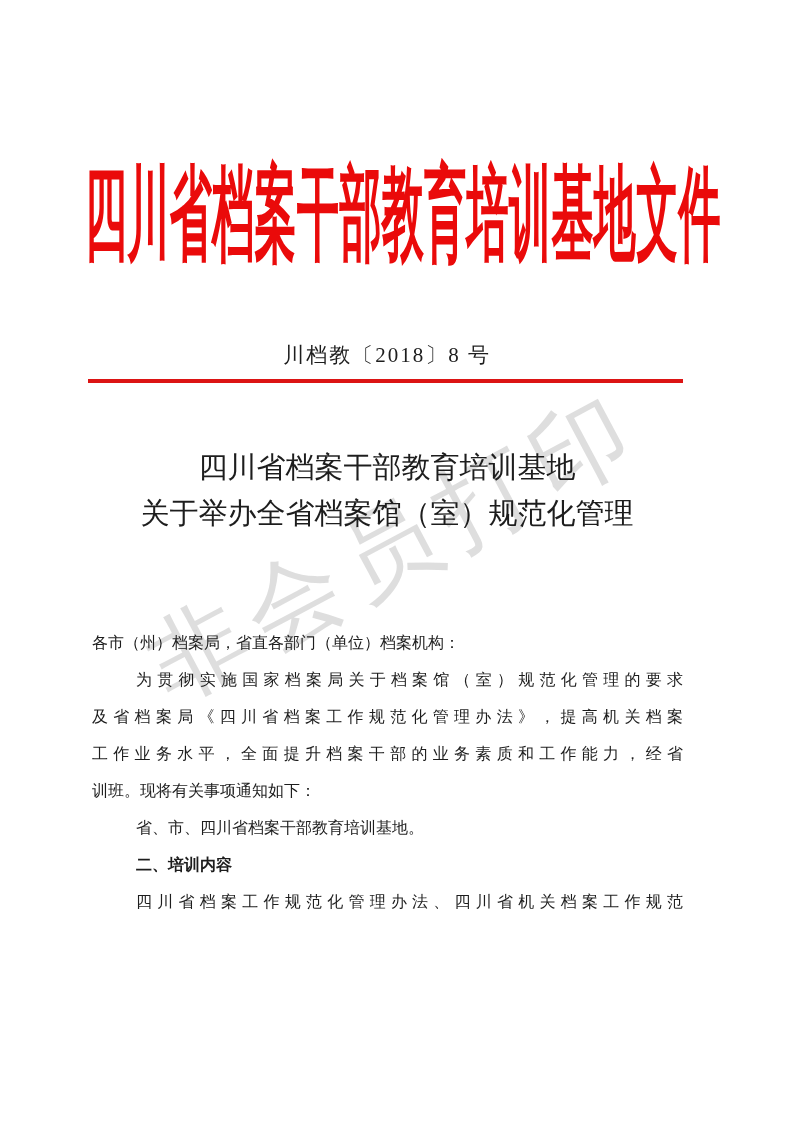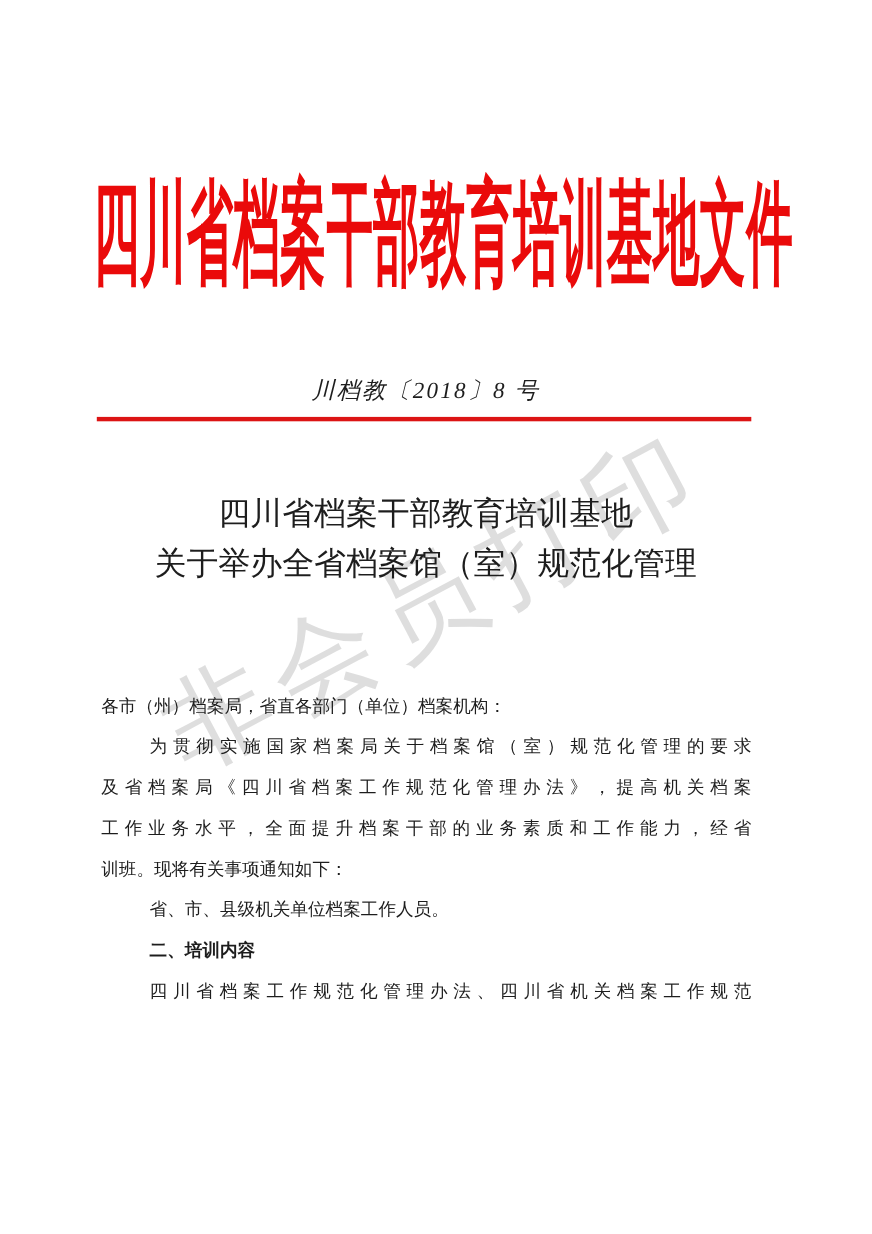--- a/index.html
+++ b/index.html
@@ -54,21 +54,20 @@
 
   .doc-number {
     position: absolute;
     left: 90px;
     top: 341px;
     width: 594px;
     text-align: center;
     font-size: 21px;
     letter-spacing: 2px;
     z-index: 2;
-    font-style: italic;
   }
 
   .red-rule {
     position: absolute;
     left: 88px;
     top: 379px;
     width: 595px;
     height: 4px;
     background: var(--red-line, #dc1414);
     z-index: 2;
@@ -126,18 +125,18 @@
     <div class="title-line">四川省档案干部教育培训基地</div>
     <div class="title-line">关于举办全省档案馆（室）规范化管理</div>
   </div>
 
   <div class="body" id="body-lines">
       <div class="line">各市（州）档案局，省直各部门（单位）档案机构：</div>
       <div class="line indent full">为贯彻实施国家档案局关于档案馆（室）规范化管理的要求</div>
       <div class="line full">及省档案局《四川省档案工作规范化管理办法》，提高机关档案</div>
       <div class="line full">工作业务水平，全面提升档案干部的业务素质和工作能力，经省</div>
       <div class="line">训班。现将有关事项通知如下：</div>
-      <div class="line indent">省、市、县级机关单位档案工作人员。</div>
+      <div class="line indent">省、市、四川省档案干部教育培训基地。</div>
       <div class="line indent heading">二、培训内容</div>
       <div class="line indent full">四川省档案工作规范化管理办法、四川省机关档案工作规范</div>
     </div>
 
 </div>
 
 </body></html>

